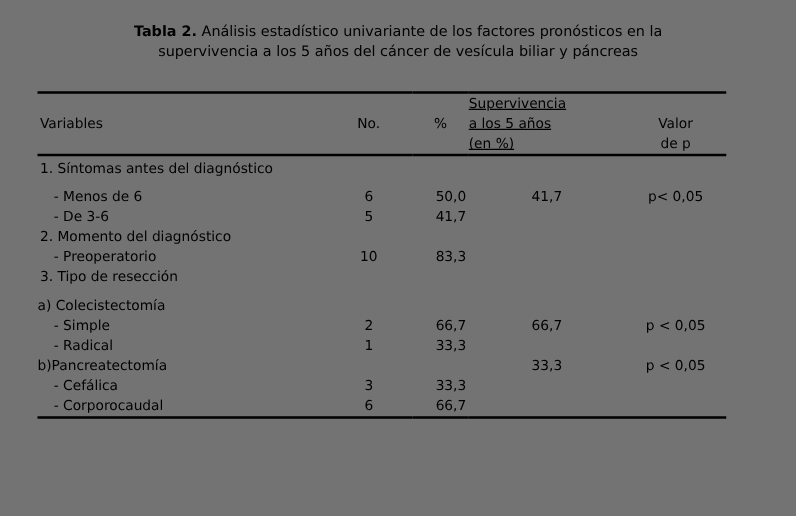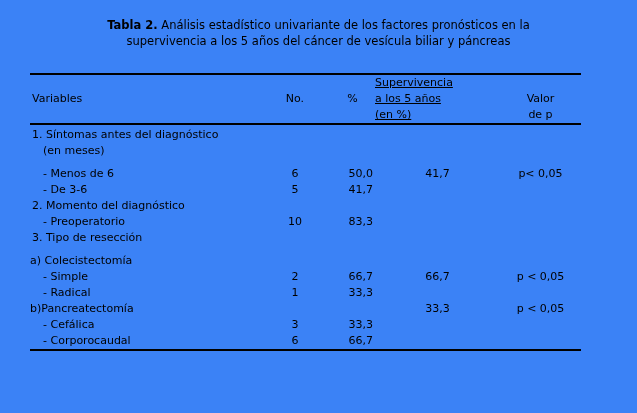--- a/index.html
+++ b/index.html
@@ -1,20 +1,20 @@
 <!DOCTYPE html>
 <html><head>
 <meta charset="utf-8">
 <style>
   html, body { margin: 0; padding: 0; }
   .page {
     position: relative;
     width: 637px;
     height: 413px;
-    background: #3b82f6;
+    background: #737373;
     color: #000000;
     font-family: "DejaVu Sans", "Liberation Sans", sans-serif;
     font-size: 11px;
     overflow: hidden;
   }
   .caption {
     padding-top: 17px;
     text-align: center;
     font-size: 11.5px;
     line-height: 16px;
@@ -103,27 +103,20 @@
       </tr>
     </thead>
     <tbody>
       <tr>
         <td class="c-var ind-num">1. Síntomas antes del diagnóstico</td>
         <td class="c-no"></td>
         <td class="c-pct"></td>
         <td class="c-sup"></td>
         <td class="c-p"></td>
       </tr>
-      <tr>
-        <td class="c-var ind-sub">(en meses)</td>
-        <td class="c-no"></td>
-        <td class="c-pct"></td>
-        <td class="c-sup"></td>
-        <td class="c-p"></td>
-      </tr>
       <tr class="gap">
         <td class="c-var ind-sub">- Menos de 6</td>
         <td class="c-no">6</td>
         <td class="c-pct">50,0</td>
         <td class="c-sup">41,7</td>
         <td class="c-p">p&lt; 0,05</td>
       </tr>
       <tr>
         <td class="c-var ind-sub">- De 3-6</td>
         <td class="c-no">5</td>

